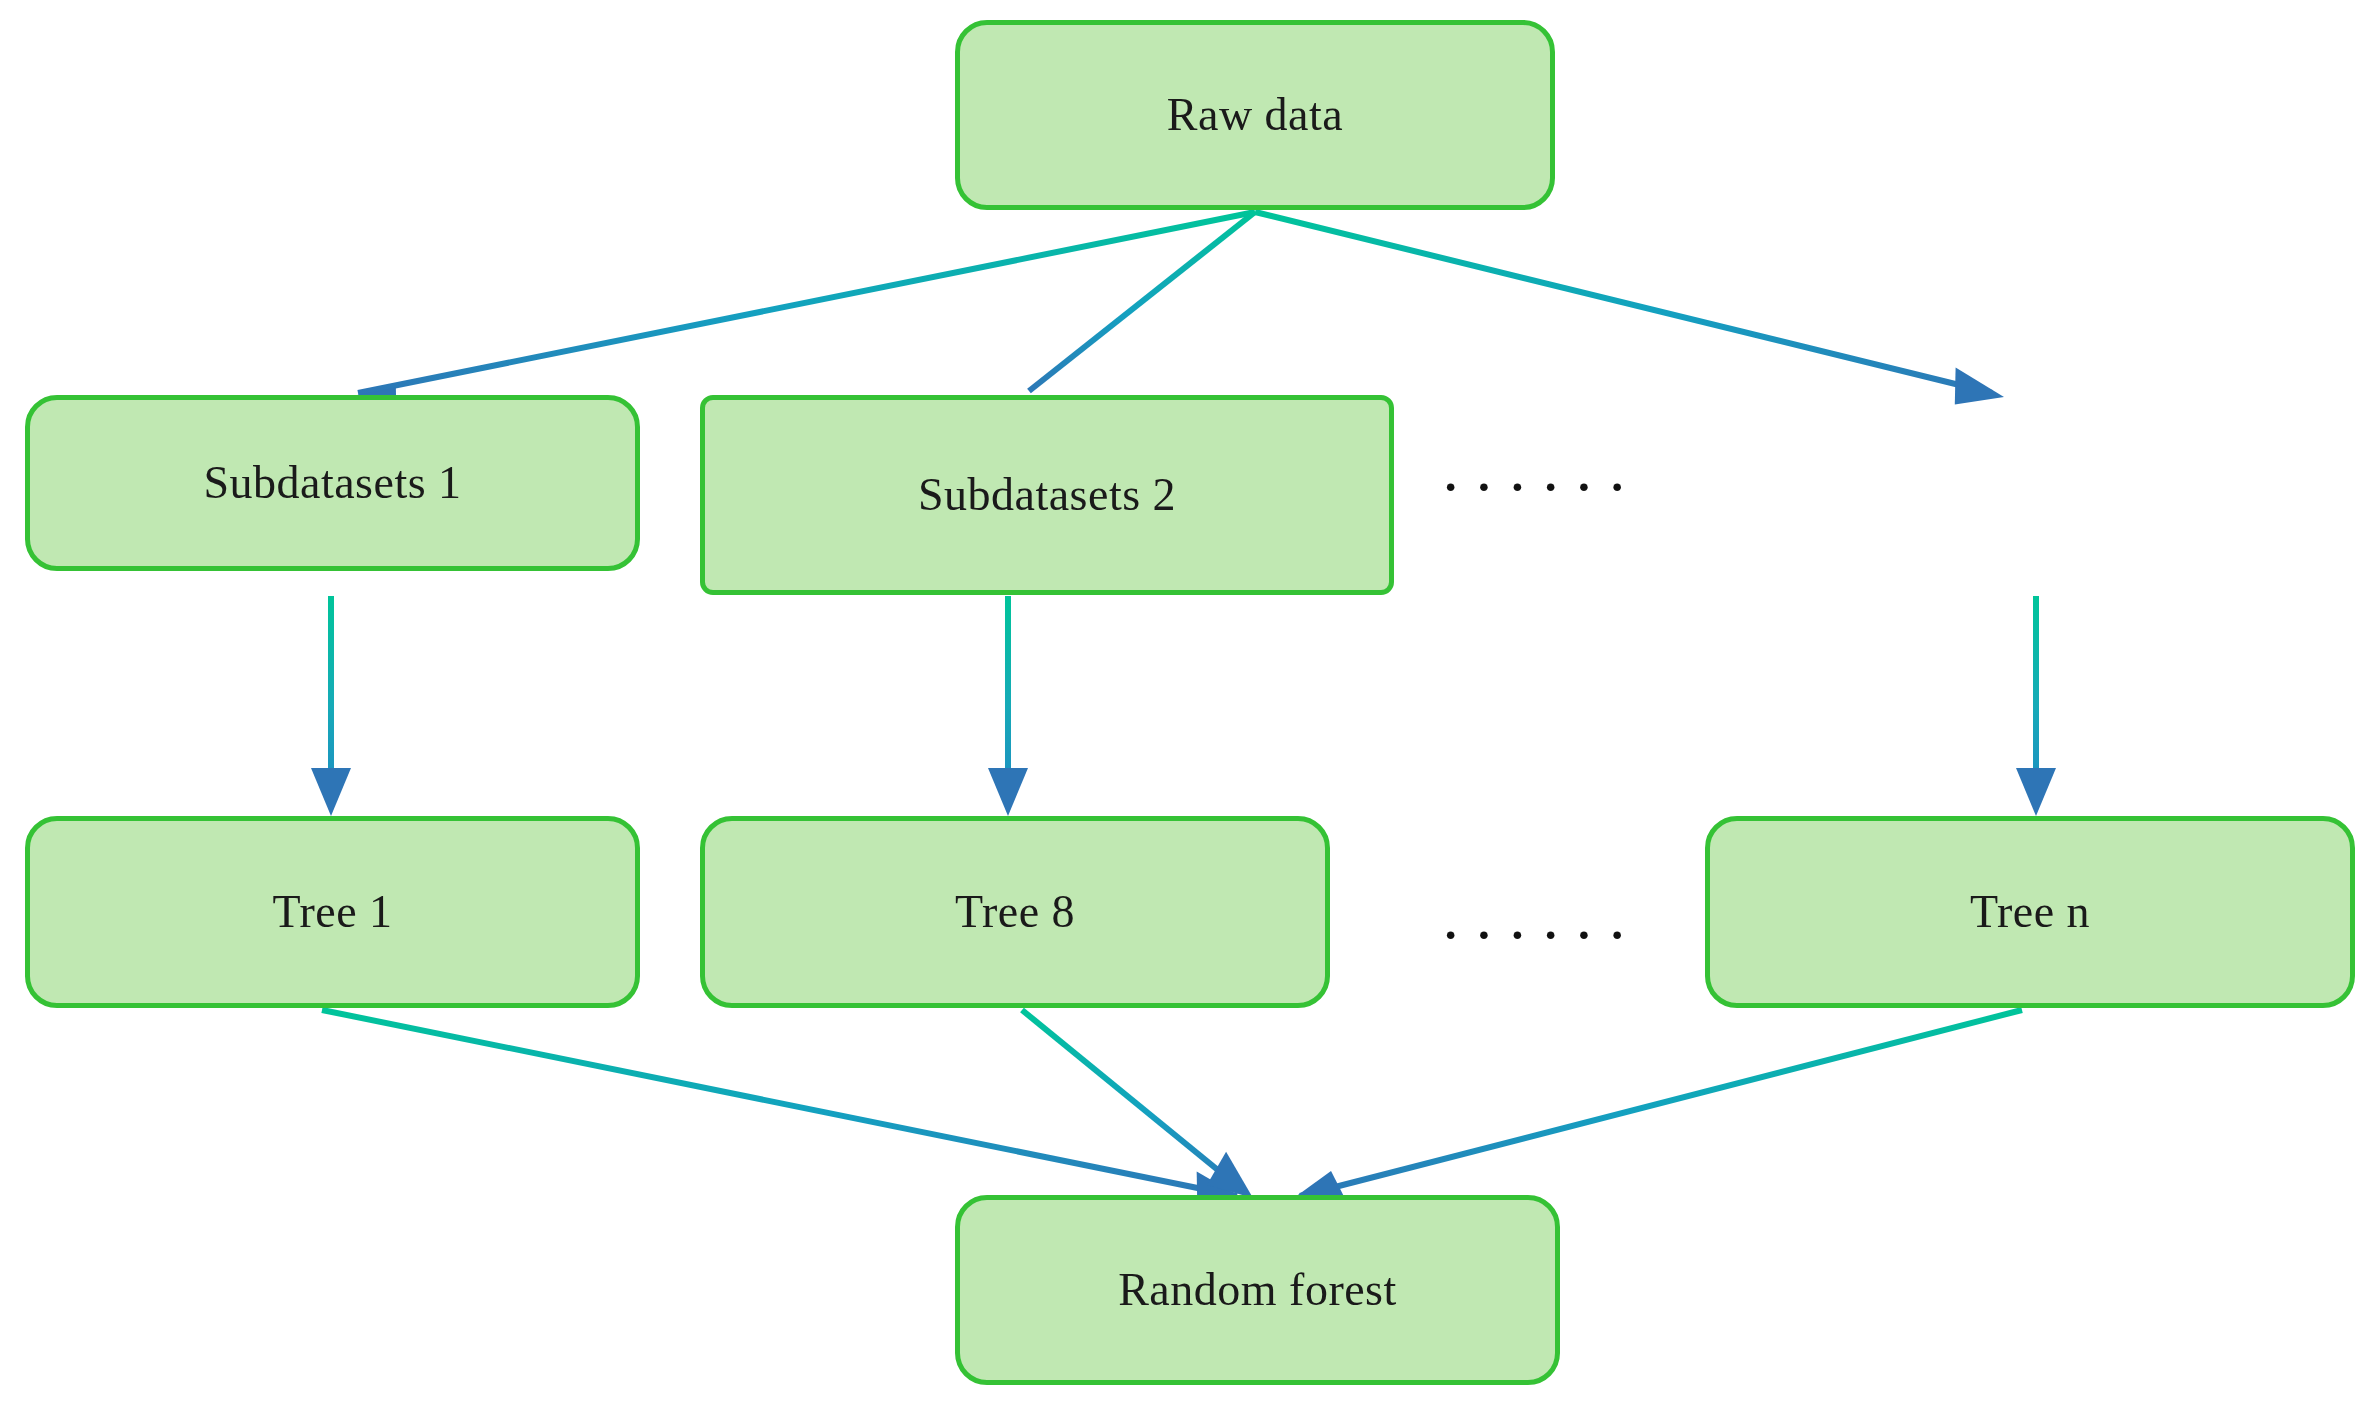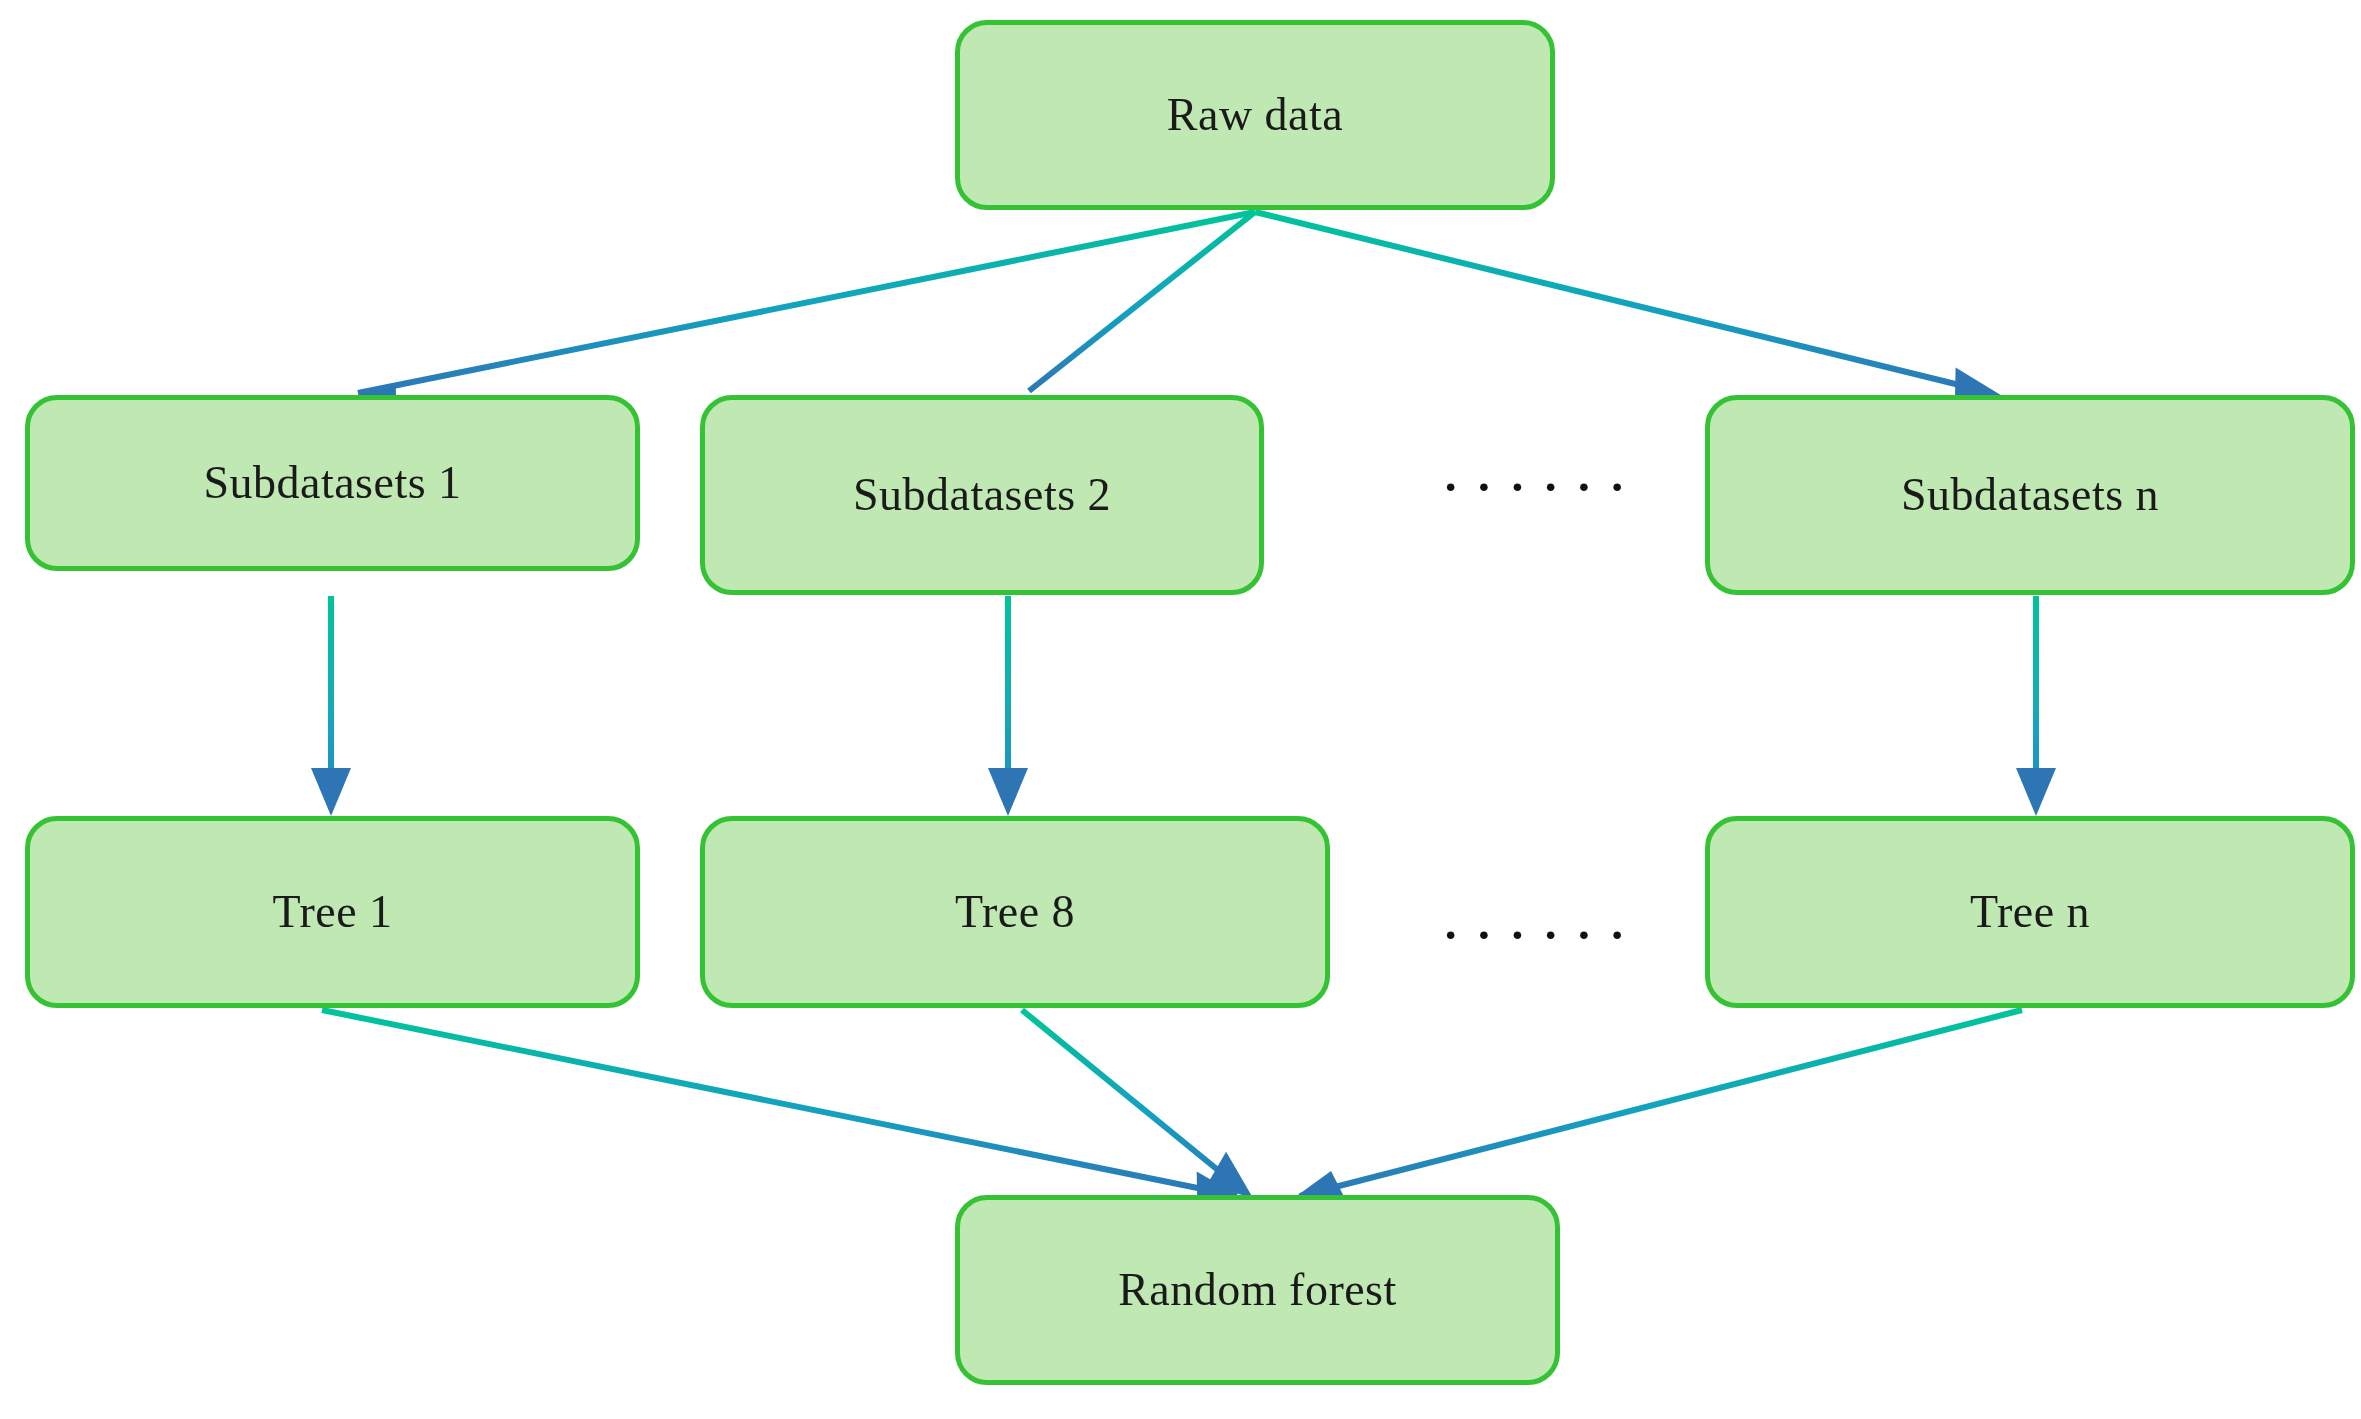--- a/index.html
+++ b/index.html
@@ -51,21 +51,21 @@
     line-height: 1;
     color: #111111;
     letter-spacing: 12px;
     white-space: nowrap;
     user-select: none;
   }
 
   
   #node-raw-data      { left: 955px;  top: 20px;   width: 600px; height: 190px; }
   #node-subdataset-1  { left: 25px;   top: 395px;  width: 615px; height: 176px; }
-  #node-subdataset-2  { left: 700px;  top: 395px;  width: 564px; height: 200px; }
+  #node-subdataset-2  { left: 700px;  top: 395px;  width: 694px; height: 200px; border-radius: 13px; }
   #node-subdataset-n  { left: 1705px; top: 395px;  width: 650px; height: 200px; }
   #node-tree-1        { left: 25px;   top: 816px;  width: 615px; height: 192px; }
   #node-tree-2        { left: 700px;  top: 816px;  width: 630px; height: 192px; }
   #node-tree-n        { left: 1705px; top: 816px;  width: 650px; height: 192px; }
   #node-random-forest { left: 955px;  top: 1195px; width: 605px; height: 190px; }
 
   #ellipsis-subdatasets { left: 1440px; top: 455px; }
   #ellipsis-trees       { left: 1440px; top: 903px; }
 </style>
 </head>
@@ -162,23 +162,20 @@
   <div class="node" id="node-subdataset-1">
     <span class="node-label">Subdatasets 1</span>
   </div>
 
   <div class="node" id="node-subdataset-2">
     <span class="node-label">Subdatasets 2</span>
   </div>
 
   <div class="ellipsis" id="ellipsis-subdatasets">······</div>
 
-  <div class="node" id="node-subdataset-n">
-    <span class="node-label">Subdatasets n</span>
-  </div>
 
   <div class="node" id="node-tree-1">
     <span class="node-label">Tree 1</span>
   </div>
 
   <div class="node" id="node-tree-2">
     <span class="node-label">Tree 8</span>
   </div>
 
   <div class="ellipsis" id="ellipsis-trees">······</div>

